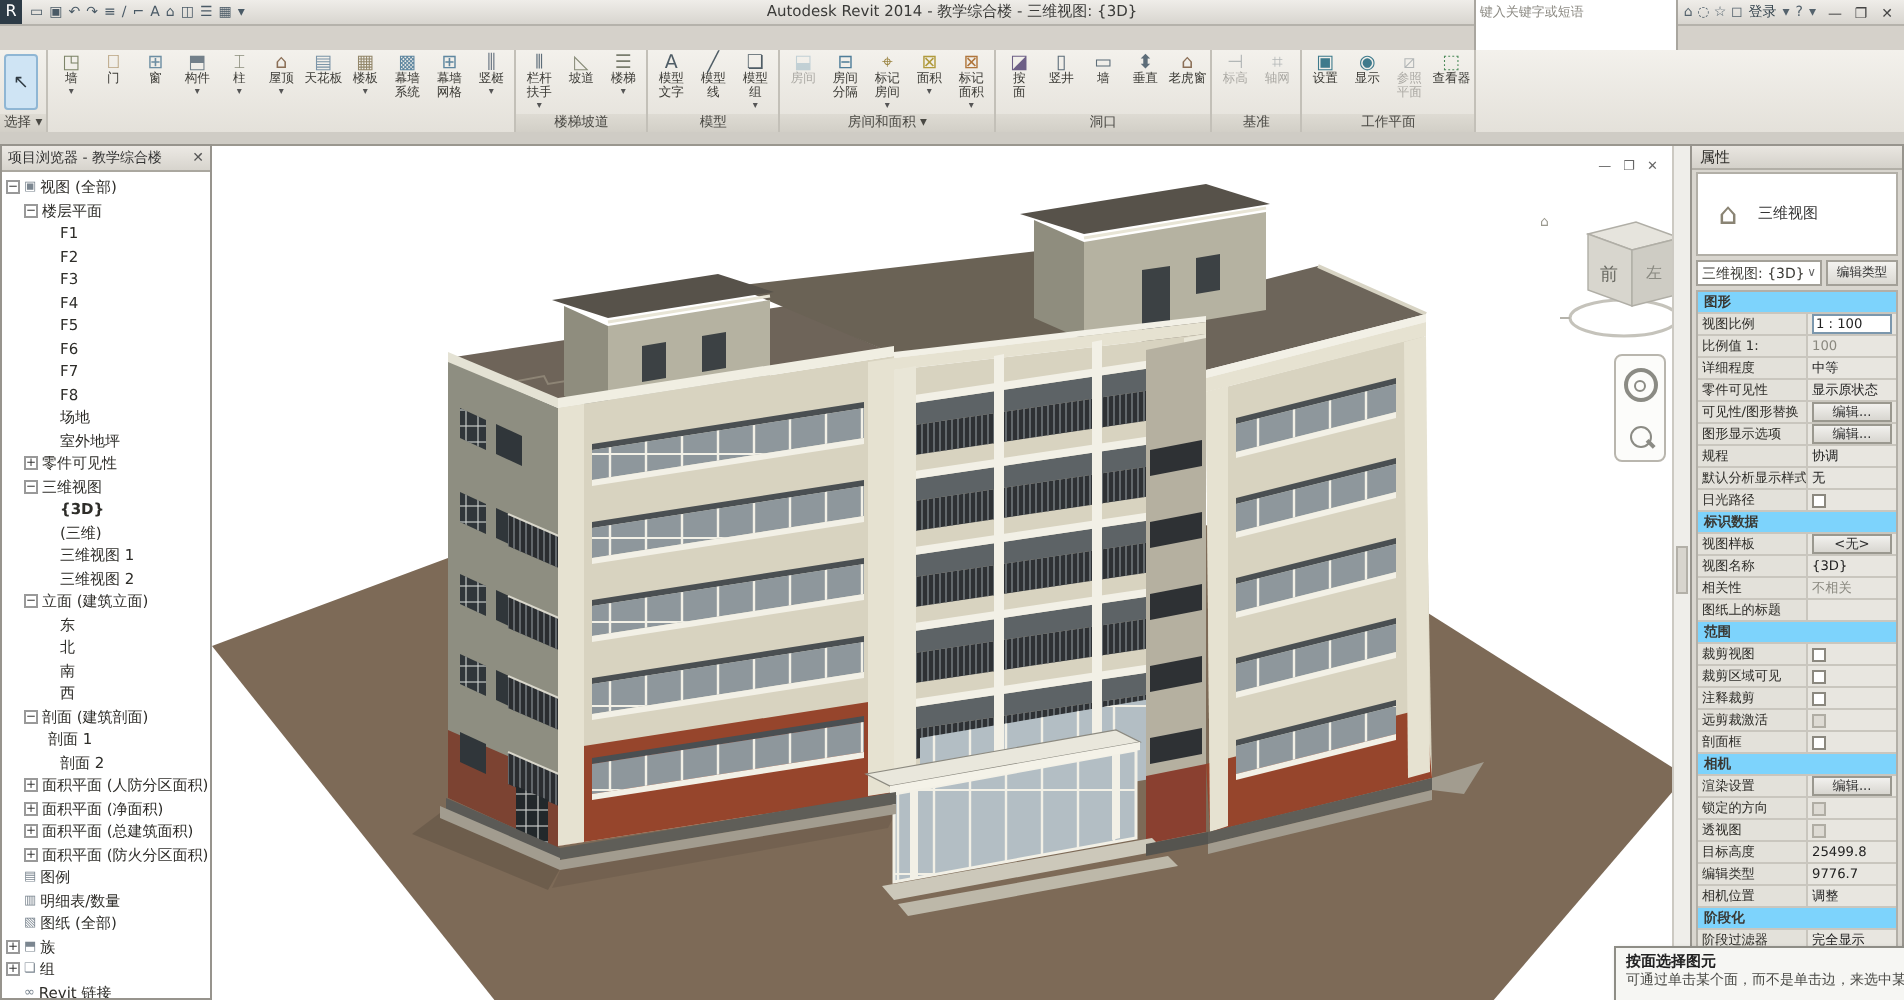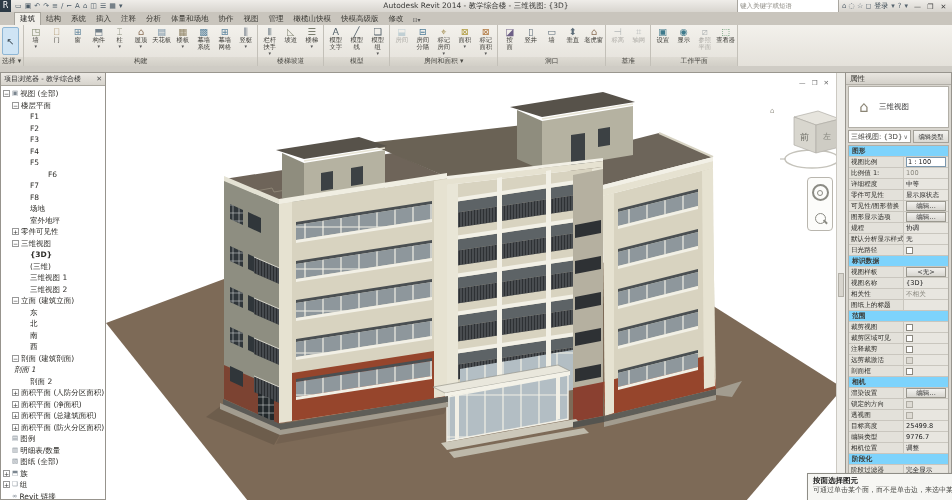--- a/index.html
+++ b/index.html
@@ -112,36 +112,20 @@
       <div class="searchbox">键入关键字或短语</div>
       <span class="tb-ico" id="tbicons"><span>⌂ </span><span>◌ </span><span>☆ </span><span>◻ </span></span>
       <span class="signin">登录</span>
       <span class="tb-ico">▾</span>
       <span class="tb-ico">?</span>
       <span class="tb-ico">▾</span>
       <span class="winbtns" id="winbtns"><span>—</span><span>❐</span><span>✕</span></span>
     </div>
   </div>
 
-  <div class="tabbar" id="tabbar">
-      <div class="tab active">建筑</div>
-      <div class="tab">结构</div>
-      <div class="tab">系统</div>
-      <div class="tab">插入</div>
-      <div class="tab">注释</div>
-      <div class="tab">分析</div>
-      <div class="tab">体量和场地</div>
-      <div class="tab">协作</div>
-      <div class="tab">视图</div>
-      <div class="tab">管理</div>
-      <div class="tab">橄榄山快模</div>
-      <div class="tab">快模高级版</div>
-      <div class="tab">修改</div>
-      <div class="tab-extra">⊡▾</div>
-    </div>
 
   <div class="ribbon" id="ribbon">
       <div class="rpanel">
         <div class="btnrow">
           <div class="rbtn modify">
             <span class="ricon" style="color: rgb(47, 58, 66);">↖</span>
           </div>
         </div>
         <div class="plabel">选择 ▾</div>
       </div>
@@ -187,21 +171,20 @@
           <div class="rbtn">
             <span class="ricon" style="color: rgb(95, 135, 160);">⊞</span>
             <span class="rlab">幕墙
 网格</span>
           </div>
           <div class="rbtn menu">
             <span class="ricon" style="color: rgb(106, 118, 131);">⫼</span>
             <span class="rlab">竖梃</span>
           </div>
         </div>
-        <div class="plabel">构建</div>
       </div>
       <div class="rpanel">
         <div class="btnrow">
           <div class="rbtn menu">
             <span class="ricon" style="color: rgb(93, 109, 121);">⫴</span>
             <span class="rlab">栏杆
 扶手</span>
           </div>
           <div class="rbtn">
             <span class="ricon" style="color: rgb(138, 141, 122);">◺</span>
@@ -349,21 +332,21 @@
         </div>
         <div class="trow" style="padding-left: 29px;">
           <span>F3</span>
         </div>
         <div class="trow" style="padding-left: 29px;">
           <span>F4</span>
         </div>
         <div class="trow" style="padding-left: 29px;">
           <span>F5</span>
         </div>
-        <div class="trow" style="padding-left: 47px;">
+        <div class="trow" style="padding-left: 29px;">
           <span>F6</span>
         </div>
         <div class="trow" style="padding-left: 29px;">
           <span>F7</span>
         </div>
         <div class="trow" style="padding-left: 29px;">
           <span>F8</span>
         </div>
         <div class="trow" style="padding-left: 29px;">
           <span>场地</span>
@@ -404,21 +387,21 @@
         <div class="trow" style="padding-left: 29px;">
           <span>南</span>
         </div>
         <div class="trow" style="padding-left: 29px;">
           <span>西</span>
         </div>
         <div class="trow" style="padding-left: 11px;">
           <span class="exp">−</span>
           <span>剖面 (建筑剖面)</span>
         </div>
-        <div class="trow" style="padding-left: 13px; font-style: italic;">
+        <div class="trow" style="padding-left: 23px;">
           <span>剖面 1</span>
         </div>
         <div class="trow" style="padding-left: 29px;">
           <span>剖面 2</span>
         </div>
         <div class="trow" style="padding-left: 11px;">
           <span class="exp">+</span>
           <span>面积平面 (人防分区面积)</span>
         </div>
         <div class="trow" style="padding-left: 11px;">

